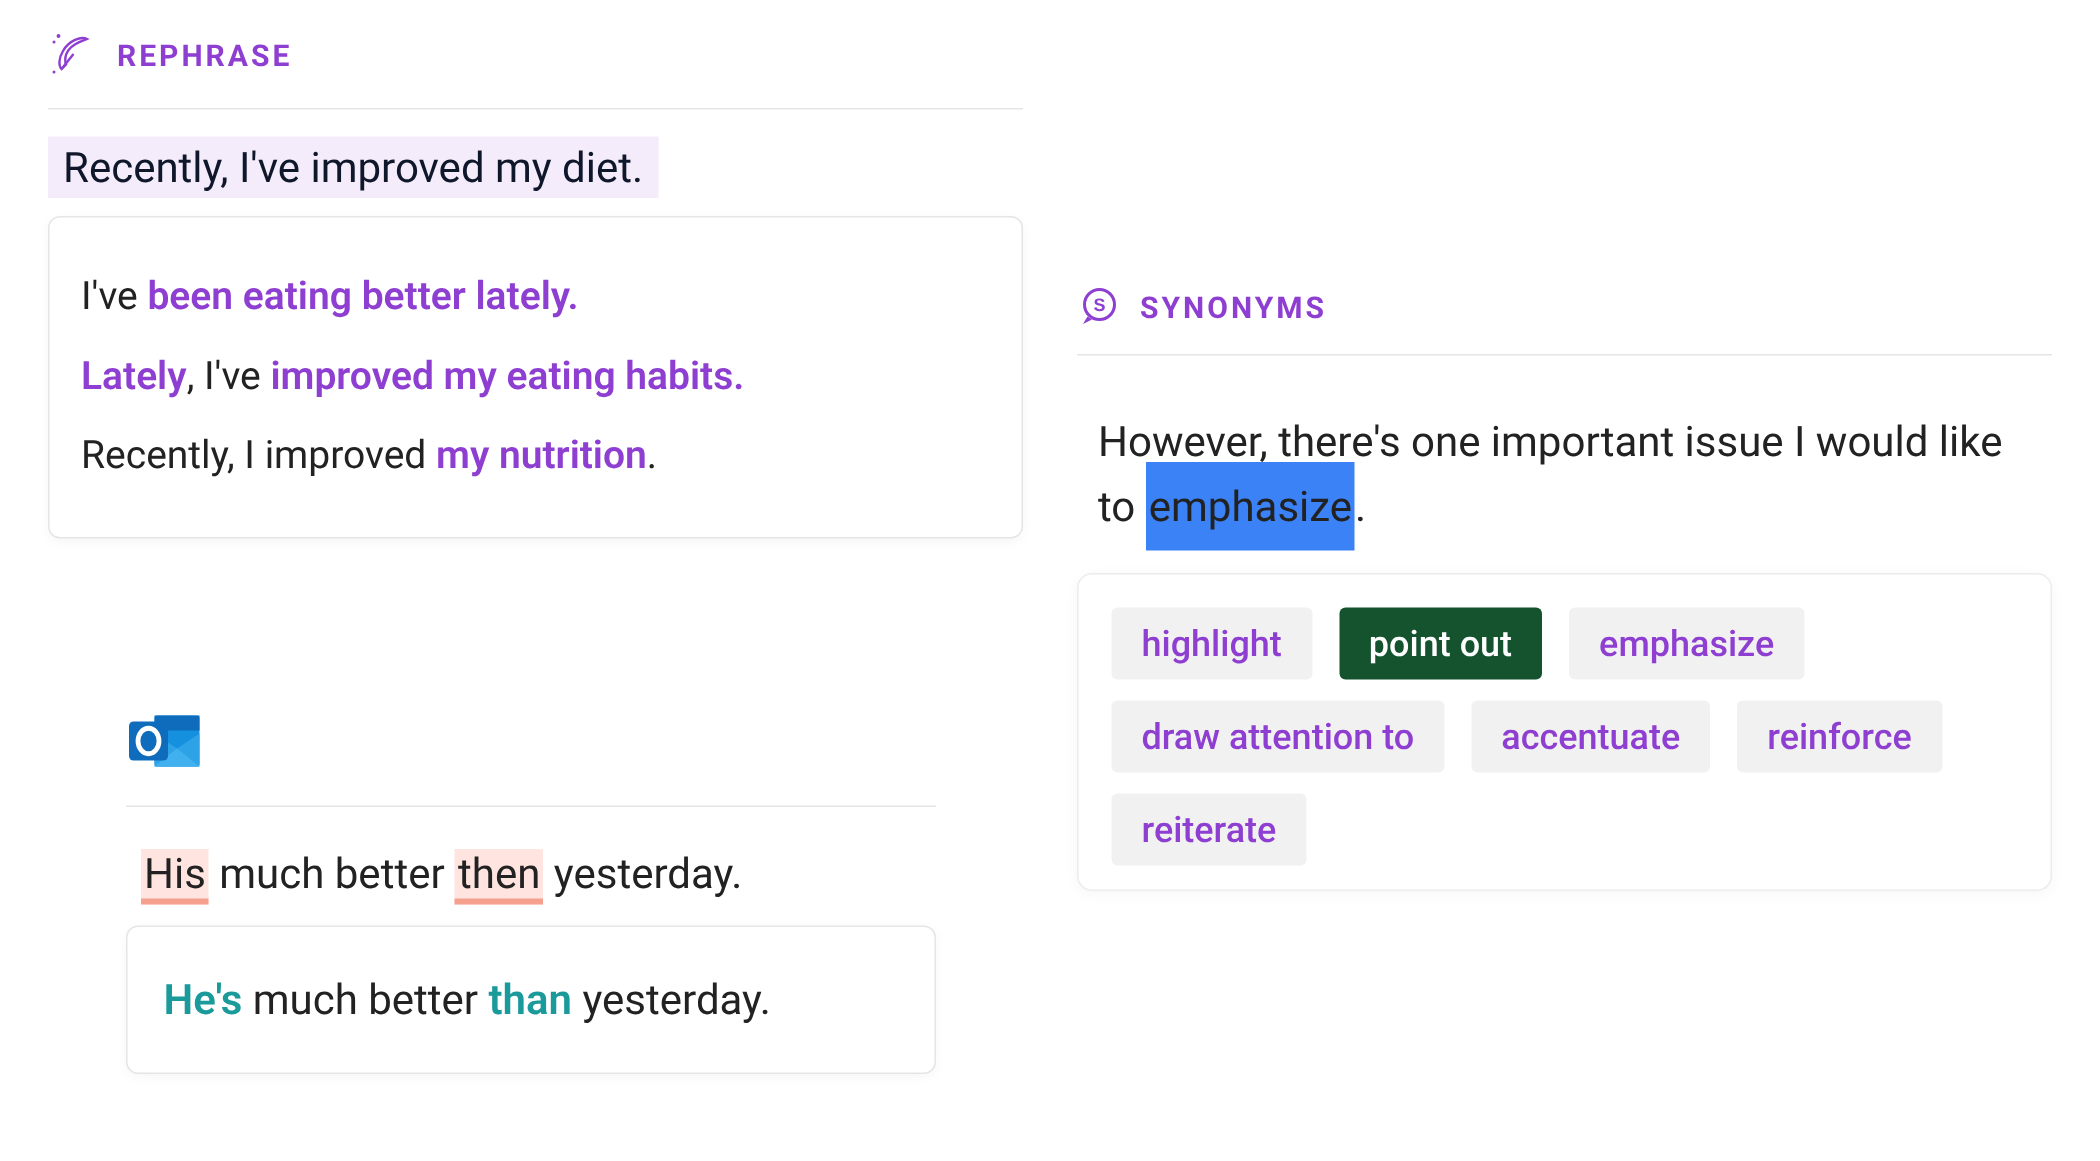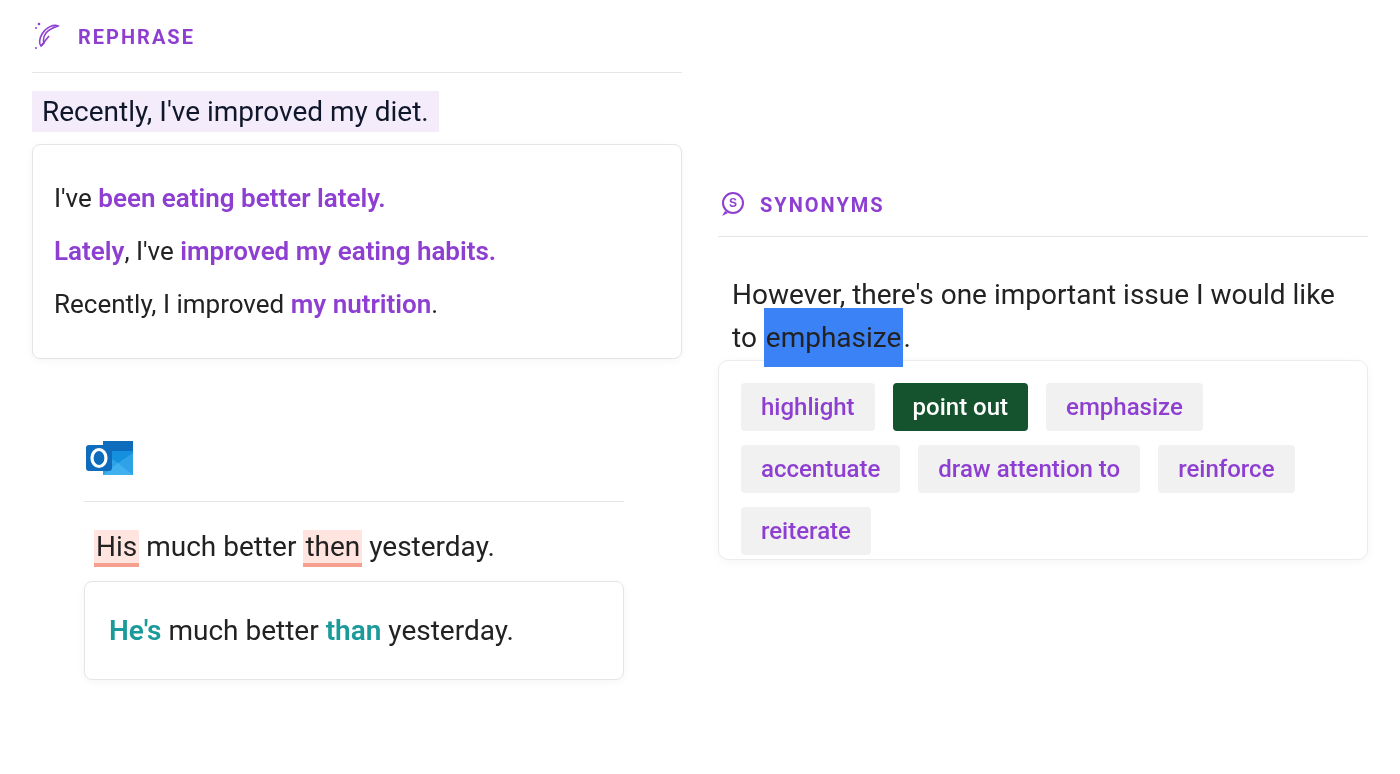--- a/index.html
+++ b/index.html
@@ -56,21 +56,21 @@
     margin: 14px 0;
     color: #222;
   }
   .suggestion-line .hl { color: #8e3fd1; font-weight: 600; }
   .suggestion-line .plain { color: #222; }
 
   
   .grammar-snippet {
     position: absolute;
     left: 84px;
-    top: 435px;
+    top: 471px;
     width: 540px;
   }
   .outlook-row {
     display: flex;
     align-items: center;
     gap: 14px;
     padding-bottom: 18px;
     border-bottom: 1px solid #e5e5e5;
   }
   .outlook-icon { width: 52px; height: 48px; }
@@ -119,23 +119,24 @@
     font-size: 28px;
     line-height: 1.55;
     color: #222;
     padding: 0 14px;
   }
   .syn-target {
     background: #3b82f6;
     padding: 13px 2px;
   }
   .chip-card {
+    margin-top: 22px;
     border: 1px solid #ececec;
     border-radius: 10px;
-    padding: 22px 22px 4px 22px;
+    padding: 22px 22px 16px 22px;
     box-shadow: 0 2px 10px rgba(0,0,0,0.04);
     background: #fff;
     display: flex;
     flex-wrap: wrap;
     gap: 14px 18px;
   }
   .chip {
     background: #f1f1f1;
     color: #8e3fd1;
     font-size: 24px;
@@ -210,18 +211,18 @@
   </div>
 
   <div class="syn-source">
     <span>However, there's one important issue I would like to </span><span class="syn-target">emphasize</span><span>.</span>
   </div>
 
   <div class="chip-card" id="chip-card">
       <div class="chip">highlight</div>
       <div class="chip selected">point out</div>
       <div class="chip">emphasize</div>
+      <div class="chip">draw attention to</div>
       <div class="chip">accentuate</div>
-      <div class="chip">draw attention to</div>
       <div class="chip">reinforce</div>
       <div class="chip">reiterate</div>
     </div>
 </div>
 
 </body></html>

